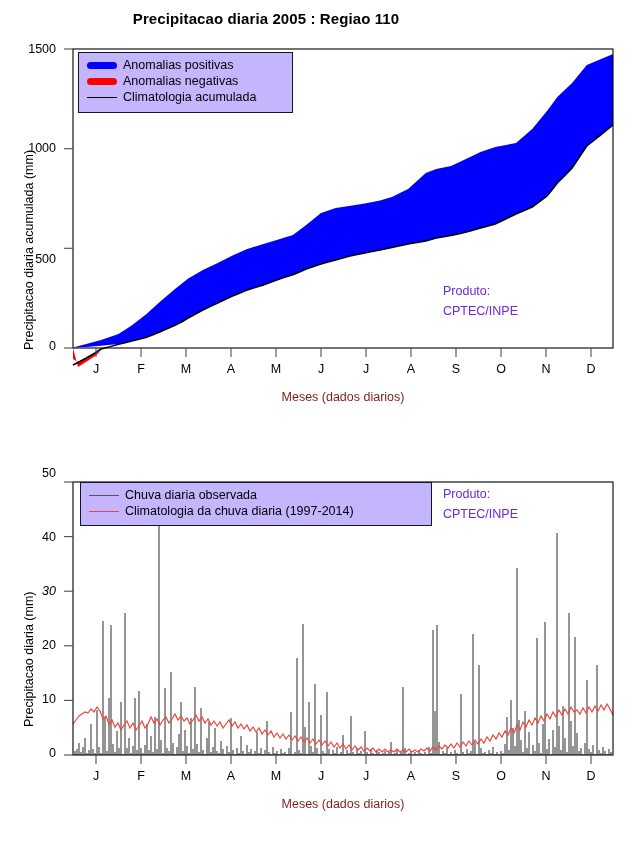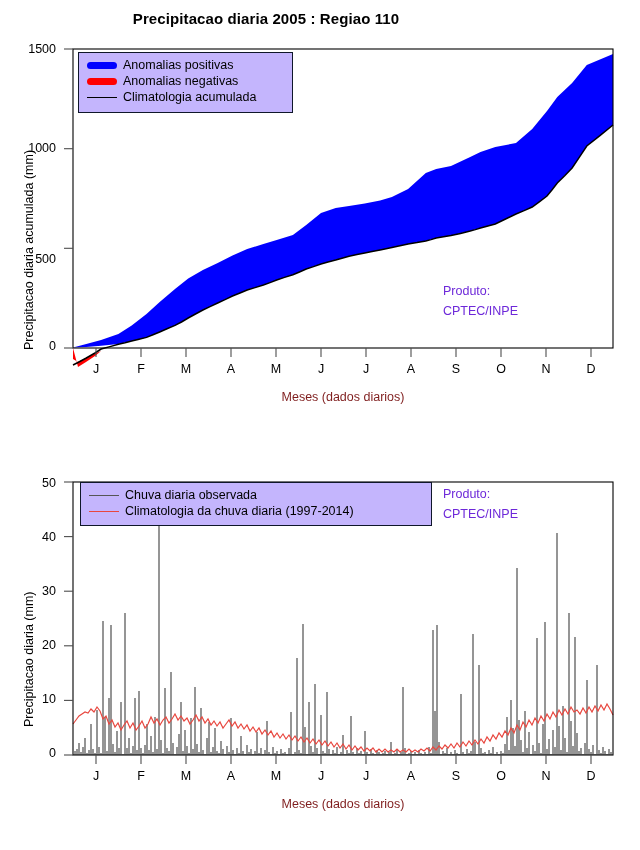--- a/index.html
+++ b/index.html
@@ -135,23 +135,23 @@
     <div class="xtick" style="left:531px;top:334px;width:30px;">N</div>
     <div class="xtick" style="left:576px;top:334px;width:30px;">D</div>
 
     <div class="xlab" style="left:173px;top:362px;width:340px;">Meses (dados diarios)</div>
   </div>
 
   <div class="panel" style="left:0;top:462px;width:640px;height:388px;">
 
     <div class="ylab" style="left:22px;top:265px;">Precipitacao diaria (mm)</div>
 
-    <div class="ytick" style="left:26px;top:14px;width:30px;">50</div>
+    <div class="ytick" style="left:26px;top:4px;width:30px;">50</div>
     <div class="ytick" style="left:26px;top:68px;width:30px;">40</div>
-    <div class="ytick" style="left:26px;top:122px;width:30px;">30</div>
+    <div class="ytick" style="left:26px;top:122px;width:30px;font-style:italic;">30</div>
     <div class="ytick" style="left:26px;top:176px;width:30px;">20</div>
     <div class="ytick" style="left:26px;top:230px;width:30px;">10</div>
     <div class="ytick" style="left:26px;top:284px;width:30px;">0</div>
 
     <svg class="plotsvg" width="640" height="315" viewBox="0 0 640 315" style="position:absolute;left:0;top:0;">
 
       <g stroke="#555555" stroke-width="1.25">
         <line x1="75" y1="293" x2="75" y2="289"></line>
         <line x1="77" y1="293" x2="77" y2="287"></line>
         <line x1="79" y1="293" x2="79" y2="281"></line>

